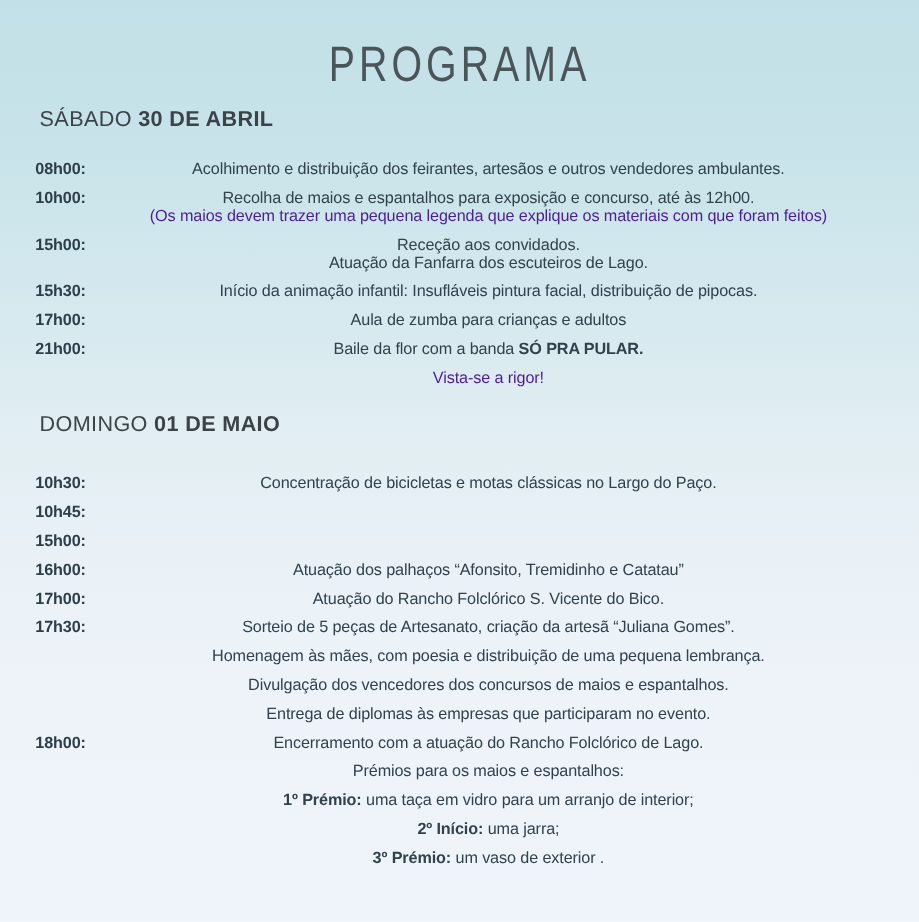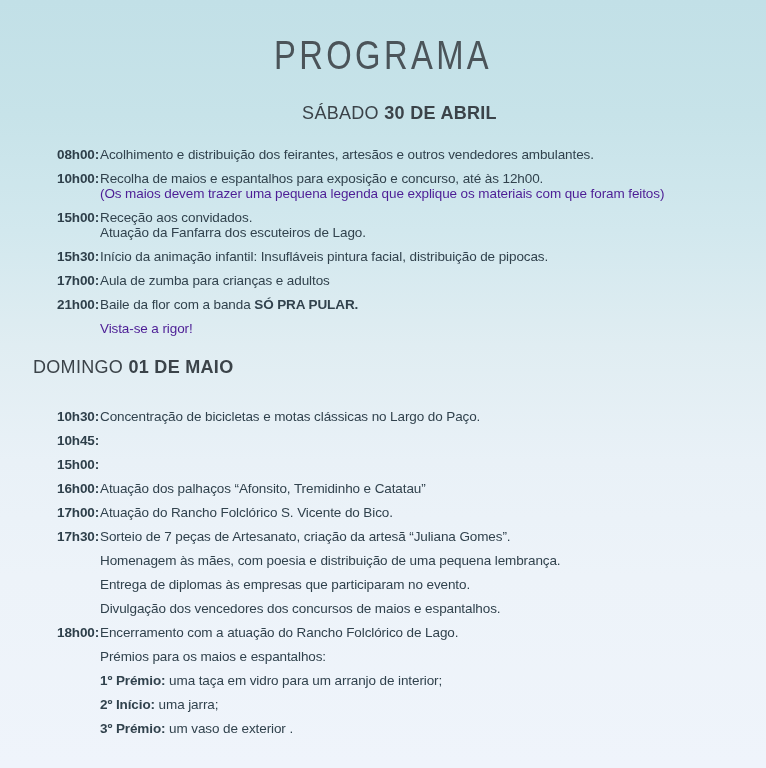--- a/index.html
+++ b/index.html
@@ -14,29 +14,30 @@
   .title{
     text-align:center;margin:0;padding-top:30px;
     font-size:39px;font-weight:400;letter-spacing:4px;color:#4b5459;
     transform:scale(0.84,1.06);transform-origin:center top;
   }
   .section-heading{
     margin:0 0 0 33px;font-size:18px;line-height:19px;color:#3b4349;letter-spacing:0.3px;
   }
   .section-heading .day{font-weight:400;}
   .section-heading .date{font-weight:700;}
-  .heading-sat{margin-top:30px;text-align:center;}
+  .heading-sat{margin-top:16px;}
   .heading-sun{margin-top:22px;}
   .rows{margin-top:24px;}
   .rows-sun{margin-top:32px;}
   .row{
     display:flex;align-items:flex-start;
-    padding-left:57px;padding-right:24px;
+    padding-left:29px;padding-right:24px;
     font-size:13.5px;line-height:15px;letter-spacing:-0.1px;
     margin-bottom:9px;
+    text-align:center;
   }
   .time{flex:none;width:43px;font-weight:700;color:#2e3f4a;}
   .desc{flex:1;}
   .b{font-weight:700;margin-top:33px;}
   .tight{margin-top:-9px;}
   .note .desc{color:#4c1d95;}
 </style>
 </head>
 <body>
 
@@ -107,33 +108,33 @@
     <div class="row">
       <span class="time">16h00:</span>
       <span class="desc"><span>Atuação dos palhaços “Afonsito, Tremidinho e Catatau”</span></span>
     </div>
     <div class="row">
       <span class="time">17h00:</span>
       <span class="desc"><span>Atuação do Rancho Folclórico S. Vicente do Bico.</span></span>
     </div>
     <div class="row">
       <span class="time">17h30:</span>
-      <span class="desc"><span>Sorteio de 7 peças de Artesanato, criação da artesã “Juliana Gomes”.</span></span>
+      <span class="desc"><span>Sorteio de 5 peças de Artesanato, criação da artesã “Juliana Gomes”.</span></span>
     </div>
     <div class="row">
       <span class="time"></span>
       <span class="desc"><span>Homenagem às mães, com poesia e distribuição de uma pequena lembrança.</span></span>
     </div>
     <div class="row">
       <span class="time"></span>
-      <span class="desc"><span>Entrega de diplomas às empresas que participaram no evento.</span></span>
+      <span class="desc"><span>Divulgação dos vencedores dos concursos de maios e espantalhos.</span></span>
     </div>
     <div class="row">
       <span class="time"></span>
-      <span class="desc"><span>Divulgação dos vencedores dos concursos de maios e espantalhos.</span></span>
+      <span class="desc"><span>Entrega de diplomas às empresas que participaram no evento.</span></span>
     </div>
     <div class="row">
       <span class="time">18h00:</span>
       <span class="desc"><span>Encerramento com a atuação do Rancho Folclórico de Lago.</span></span>
     </div>
     <div class="row">
       <span class="time"></span>
       <span class="desc"><span>Prémios para os maios e espantalhos:</span></span>
     </div>
     <div class="row">

